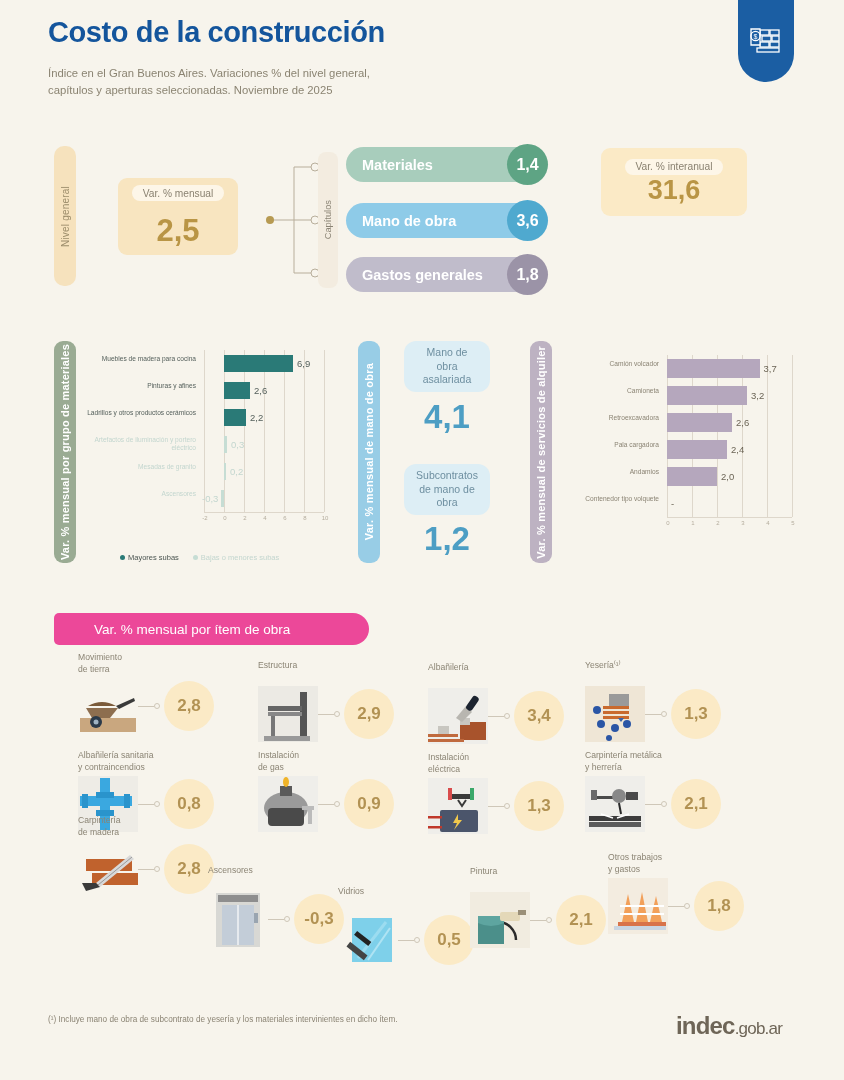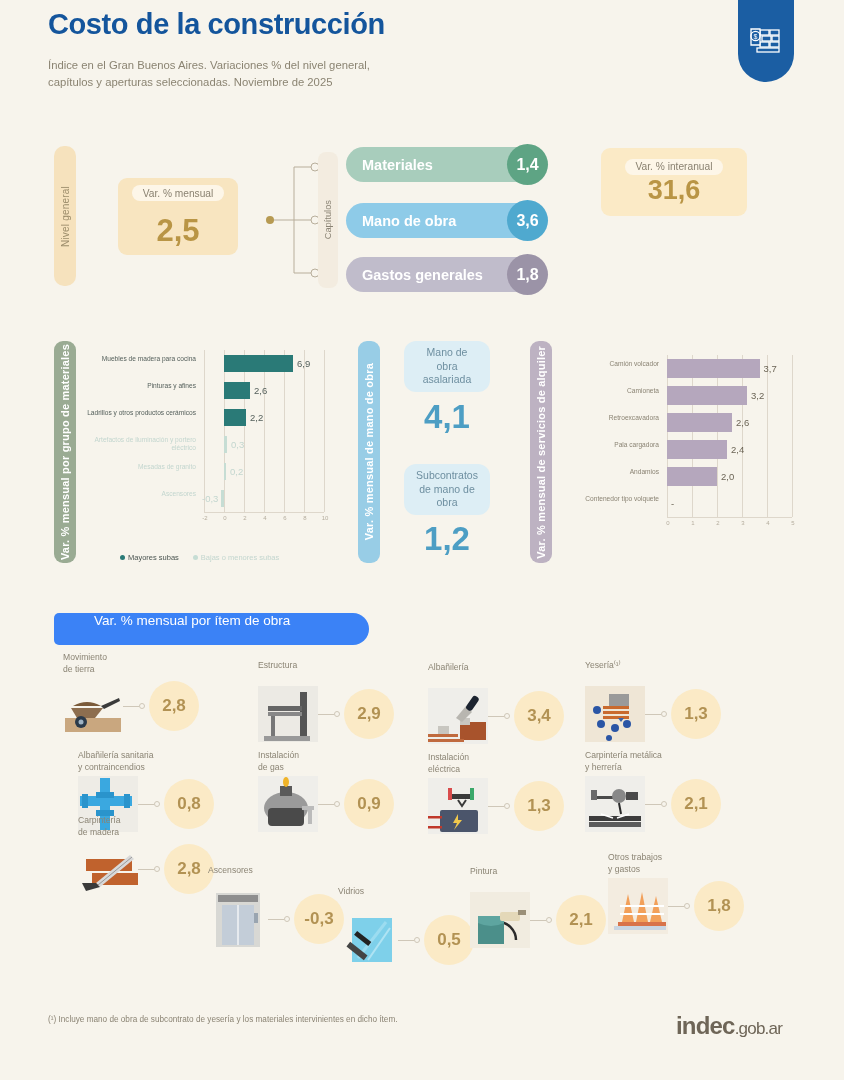--- a/index.html
+++ b/index.html
@@ -7,21 +7,21 @@
     width: 844px; height: 1080px;
     background: #f7f4ec;
     font-family: "Liberation Sans", sans-serif;
     position: relative;
     overflow: hidden;
     color: #6b6455;
   }
   .page { position: relative; width: 844px; height: 1080px; }
 
   
-  .header { position: absolute; left: 48px; top: 8px; width: 620px; }
+  .header { position: absolute; left: 48px; top: 16px; width: 620px; }
   .title {
     font-size: 29px; font-weight: bold; color: #14559c;
     letter-spacing: -0.4px; line-height: 1.12;
   }
   .subtitle {
     margin-top: 17px; font-size: 11.3px; line-height: 1.42; color: #8b8472;
   }
   .logo-badge {
     position: absolute; right: 50px; top: 0px;
     width: 56px; height: 82px;
@@ -108,22 +108,22 @@
 
   .mo-pill {
     position: absolute; left: 404px; background: #ddeef5; border-radius: 12px;
     padding: 5px 12px; font-size: 10.5px; color: #6e8fa0; text-align: center; line-height: 1.3; width: 86px;
   }
   .mo-val { position: absolute; left: 404px; width: 86px; text-align: center; font-size: 33px; font-weight: bold; color: #4d9ec4; }
 
   
   .band {
     position: absolute; left: 54px; top: 613px; width: 315px; height: 32px;
-    background: #3b82f6; border-radius: 5px 16px 16px 5px;
-    display: flex; 
+    background: #ec4899; border-radius: 5px 16px 16px 5px;
+    display: flex; align-items: center;
   }
   .band span { margin-left: 40px; font-size: 13.5px; color: #fff; font-weight: normal; }
 
   .item { position: absolute; }
   .item .cap { font-size: 8.6px; line-height: 1.35; color: #8b8474; white-space: pre-line; }
   .item .thumb { position: absolute; width: 60px; height: 56px; }
   .item .bubble {
     position: absolute; width: 50px; height: 50px; border-radius: 50%; background: #fbeac6;
     display: flex; align-items: center; justify-content: center;
     font-size: 17px; font-weight: bold; color: #b29253;
@@ -300,21 +300,21 @@
       <div class="bar-rect" style="left: 105px; top: 112px; width: 50px; height: 19px; background: rgb(181, 167, 189);"></div>
       <div class="bar-val" style="left: 159px; top: 115.5px; color: rgb(107, 100, 85);">2,0</div>
       <div class="bar-lbl" style="left: 0px; width: 97px; top: 139.5px; color: rgb(139, 132, 116);">Contenedor tipo volquete</div>
       <div class="bar-val" style="left: 109px; top: 142.5px; color: rgb(107, 100, 85);">-</div>
     </div>
 
   <div class="band">
     <span>Var. % mensual por ítem de obra</span>
   </div>
   <div id="items">
-      <div class="item" style="left: 63px; top: 652px; width: 150px; height: 100px;">
+      <div class="item" style="left: 78px; top: 652px; width: 150px; height: 100px;">
         <div class="cap">Movimiento
 de tierra</div>
         <div class="thumb" style="left: 0px; top: 26px;"><svg width="60" height="56" viewBox="0 0 60 56">
             <rect x="2" y="40" width="56" height="14" fill="#c9a77f"></rect>
             <path d="M8 30 L40 30 L32 40 L14 40 Z" fill="#8d6e4f"></path>
             <path d="M38 28 L56 20 L57 23 L41 31 Z" fill="#3a3a3a"></path>
             <circle cx="18" cy="44" r="6" fill="#2b3a4a"></circle>
             <circle cx="18" cy="44" r="2.5" fill="#9fb3c4"></circle>
             <path d="M10 28 q14 -8 28 0" fill="#7b5b3a"></path>
           </svg></div>

